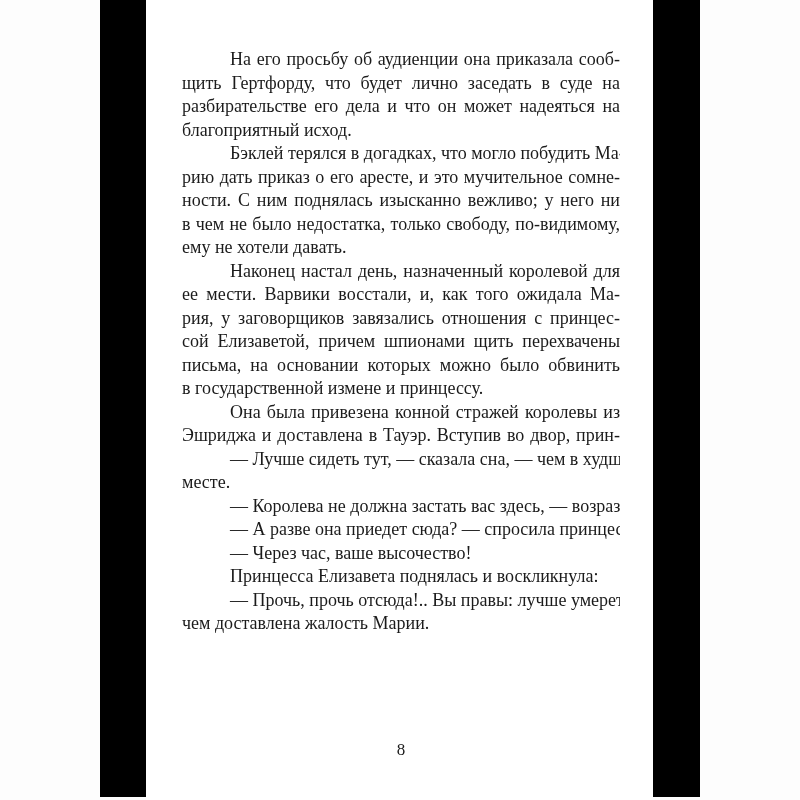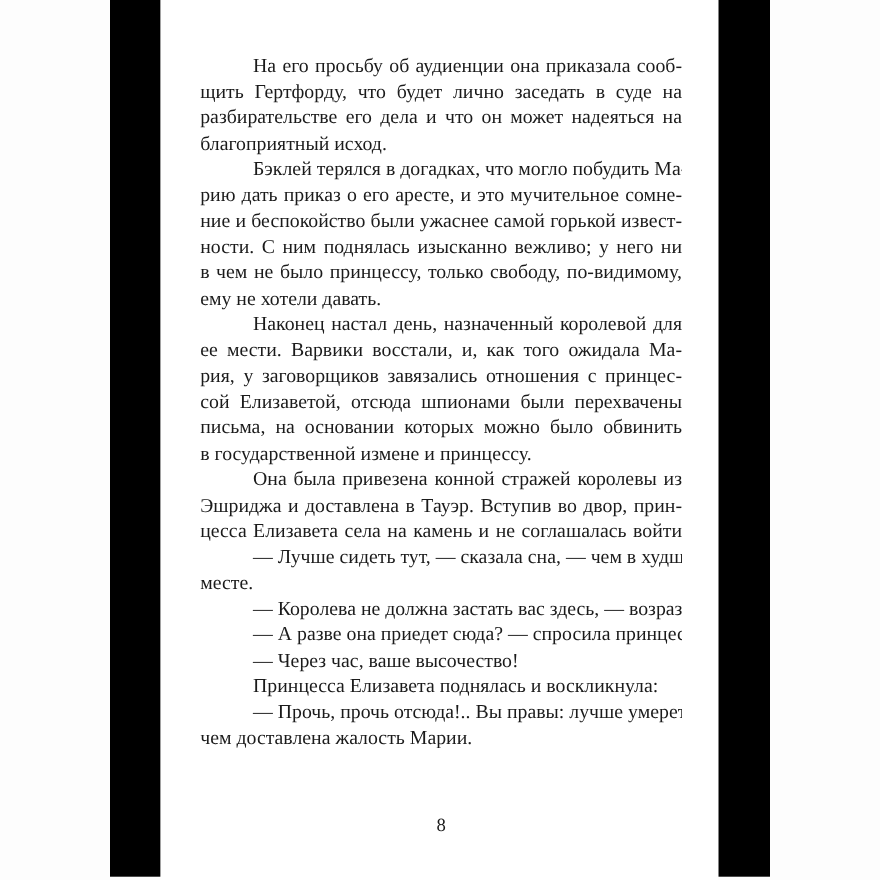--- a/index.html
+++ b/index.html
@@ -79,37 +79,35 @@
     <div class="text-block" id="text-block">
         <div class="paragraph">
           <div class="line para-start">На его просьбу об аудиенции она приказала сооб-</div>
           <div class="line">щить Гертфорду, что будет лично заседать в суде на</div>
           <div class="line">разбирательстве его дела и что он может надеяться на</div>
           <div class="line para-end">благоприятный исход.</div>
         </div>
         <div class="paragraph">
           <div class="line para-start">Бэклей терялся в догадках, что могло побудить Ма-</div>
           <div class="line">рию дать приказ о его аресте, и это мучительное сомне-</div>
-          <div class="line">ние и беспокойство были ужаснее самой горькой извест-</div>
           <div class="line">ности. С ним поднялась изысканно вежливо; у него ни</div>
-          <div class="line">в чем не было принцессу, только свободу, по-видимому,</div>
+          <div class="line">в чем не было недостатка, только свободу, по-видимому,</div>
           <div class="line para-end">ему не хотели давать.</div>
         </div>
         <div class="paragraph">
           <div class="line para-start">Наконец настал день, назначенный королевой для</div>
           <div class="line">ее мести. Варвики восстали, и, как того ожидала Ма-</div>
           <div class="line">рия, у заговорщиков завязались отношения с принцес-</div>
-          <div class="line">сой Елизаветой, отсюда шпионами были перехвачены</div>
+          <div class="line">сой Елизаветой, причем шпионами щить перехвачены</div>
           <div class="line">письма, на основании которых можно было обвинить</div>
           <div class="line para-end">в государственной измене и принцессу.</div>
         </div>
         <div class="paragraph">
           <div class="line para-start">Она была привезена конной стражей королевы из</div>
           <div class="line">Эшриджа и доставлена в Тауэр. Вступив во двор, прин-</div>
-          <div class="line">цесса Елизавета села на камень и не соглашалась войти</div>
         </div>
         <div class="paragraph">
           <div class="line para-start">— Лучше сидеть тут, — сказала сна, — чем в худшем</div>
           <div class="line para-end">месте.</div>
         </div>
         <div class="paragraph">
           <div class="line para-start">— Королева не должна застать вас здесь, — возразил</div>
         </div>
         <div class="paragraph">
           <div class="line para-start para-end">— А разве она приедет сюда? — спросила принцесса.</div>

